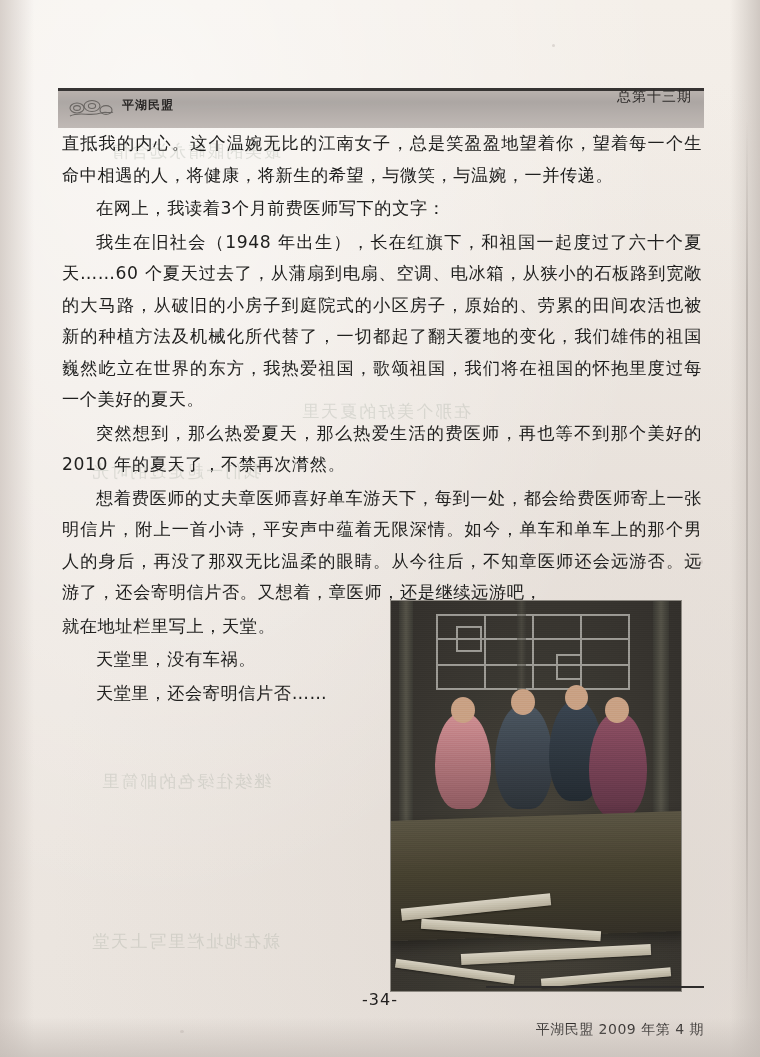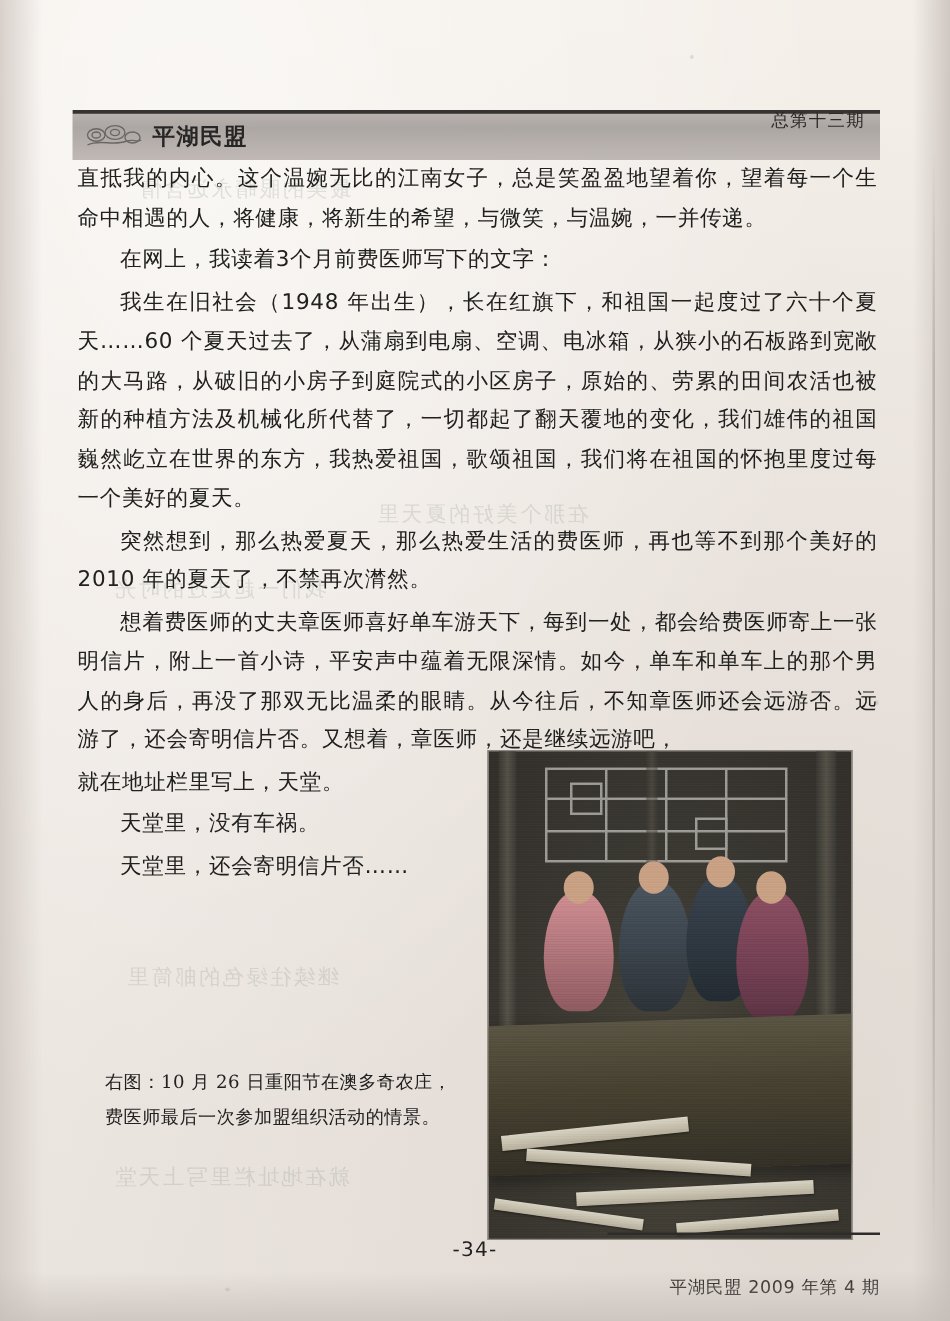--- a/index.html
+++ b/index.html
@@ -53,21 +53,21 @@
     top: 9px;
     width: 46px;
     height: 22px;
     opacity: 0.75;
   }
   .header-title {
     position: absolute;
     left: 64px;
     top: 9px;
     font-family: Liberation Sans, sans-serif;
-    font-size: 18px;
+    font-size: 12px;
     font-weight: bold;
     color: #1d1b1a;
     letter-spacing: 1px;
   }
   .header-issue {
     position: absolute;
     right: 12px;
     top: 0;
     font-size: 14px;
     font-weight: normal;
@@ -309,24 +309,20 @@
 
     <div class="board" style="left:10px; top:300px; width:150px; height:12px; transform:rotate(-6deg);"></div>
     <div class="board" style="left:30px; top:324px; width:180px; height:10px; transform:rotate(4deg);"></div>
     <div class="board" style="left:70px; top:348px; width:190px; height:11px; transform:rotate(-3deg);"></div>
     <div class="board" style="left:4px; top:366px; width:120px; height:9px; transform:rotate(8deg);"></div>
     <div class="board" style="left:150px; top:372px; width:130px; height:9px; transform:rotate(-5deg);"></div>
 
     <div class="photo-grain"></div>
   </div>
 
-  <div class="caption">
-    <span>右图：</span><span>10 月 26 日重阳节在澳多奇农庄，</span><br>
-    <span>费医师最后一次参加盟组织活动的情景。</span>
-  </div>
 
   <div class="footer-rule"></div>
   <div class="page-num">-34-</div>
   <div class="footer-right">平湖民盟 2009 年第 4 期</div>
 
   <div class="scan-speck" style="left:552px; top:44px; width:3px; height:3px;"></div>
   <div class="scan-speck" style="left:180px; top:1030px; width:4px; height:3px;"></div>
   <div class="scan-speck" style="left:700px; top:560px; width:3px; height:4px;"></div>
 
   <div class="edge-left"></div>

